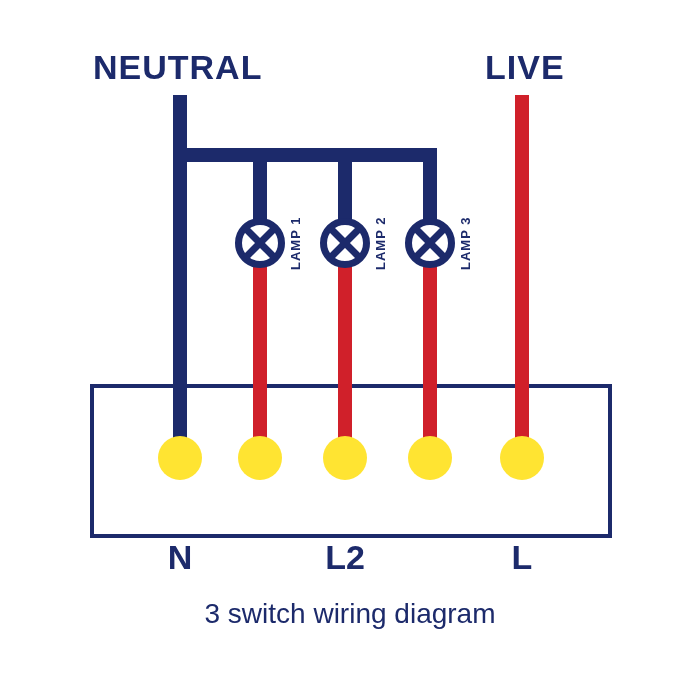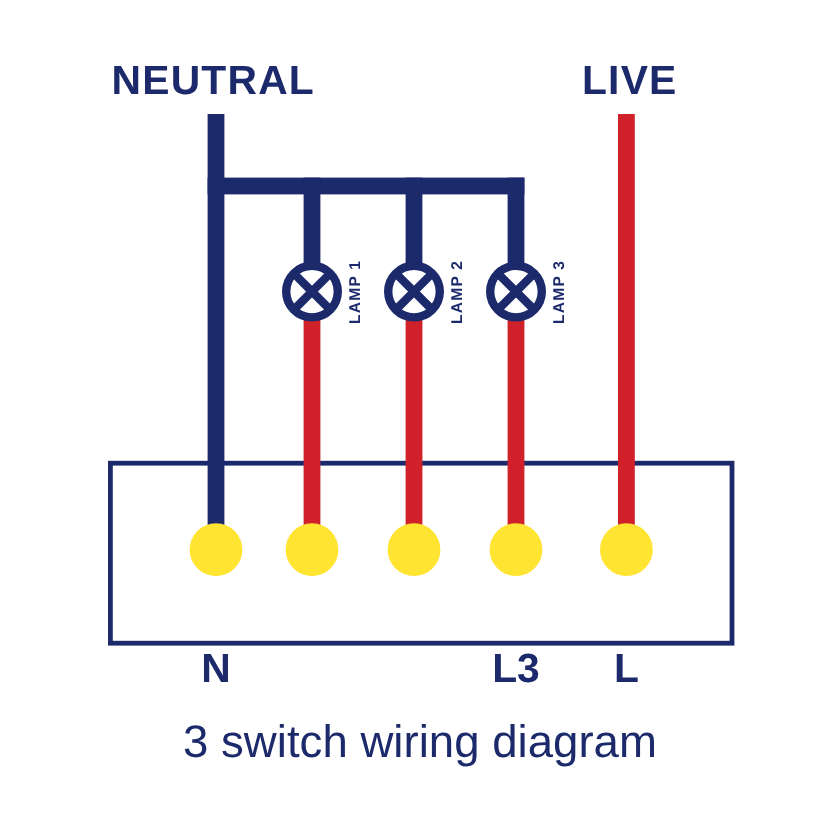--- a/index.html
+++ b/index.html
@@ -33,21 +33,21 @@
   .terminal-dot{
     position:absolute;width:44px;height:44px;border-radius:50%;
     background:var(--yellow);z-index:4;
   }
   .terminal-label{
     position:absolute;width:80px;text-align:center;color:var(--navy);
     font-size:34px;font-weight:700;top:538px;z-index:2;
   }
   .diagram-title{
     position:absolute;left:0;top:598px;width:700px;text-align:center;
-    color:var(--navy);font-size:38px;font-weight:500;z-index:2;
+    color:var(--navy);font-size:28px;font-weight:500;z-index:2;
   }
 </style>
 </head>
 <body>
 
 <div class="page">
 
   <div class="top-label" style="left:485px;top:48px;">LIVE</div>
   <div class="top-label" style="left:93px;top:48px;">NEUTRAL</div>
 
@@ -86,18 +86,18 @@
 
   <div class="terminal-box"></div>
 
   <div class="terminal-dot" style="left:158px;top:436px;"></div>
   <div class="terminal-dot" style="left:238px;top:436px;"></div>
   <div class="terminal-dot" style="left:323px;top:436px;"></div>
   <div class="terminal-dot" style="left:408px;top:436px;"></div>
   <div class="terminal-dot" style="left:500px;top:436px;"></div>
 
   <div class="terminal-label" style="left:140px;">N</div>
-  <div class="terminal-label" style="left:390px;">L3</div>
+  <div class="terminal-label" style="left:305px;">L2</div>
   <div class="terminal-label" style="left:482px;">L</div>
 
   <div class="diagram-title">3 switch wiring diagram</div>
 
 </div>
 
 </body></html>

